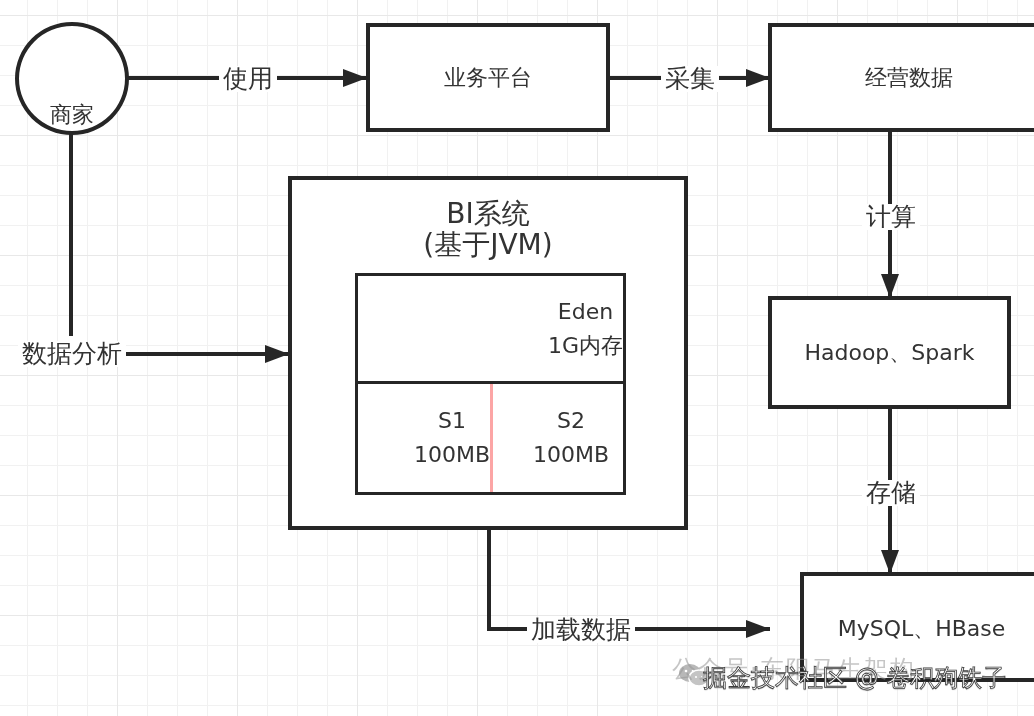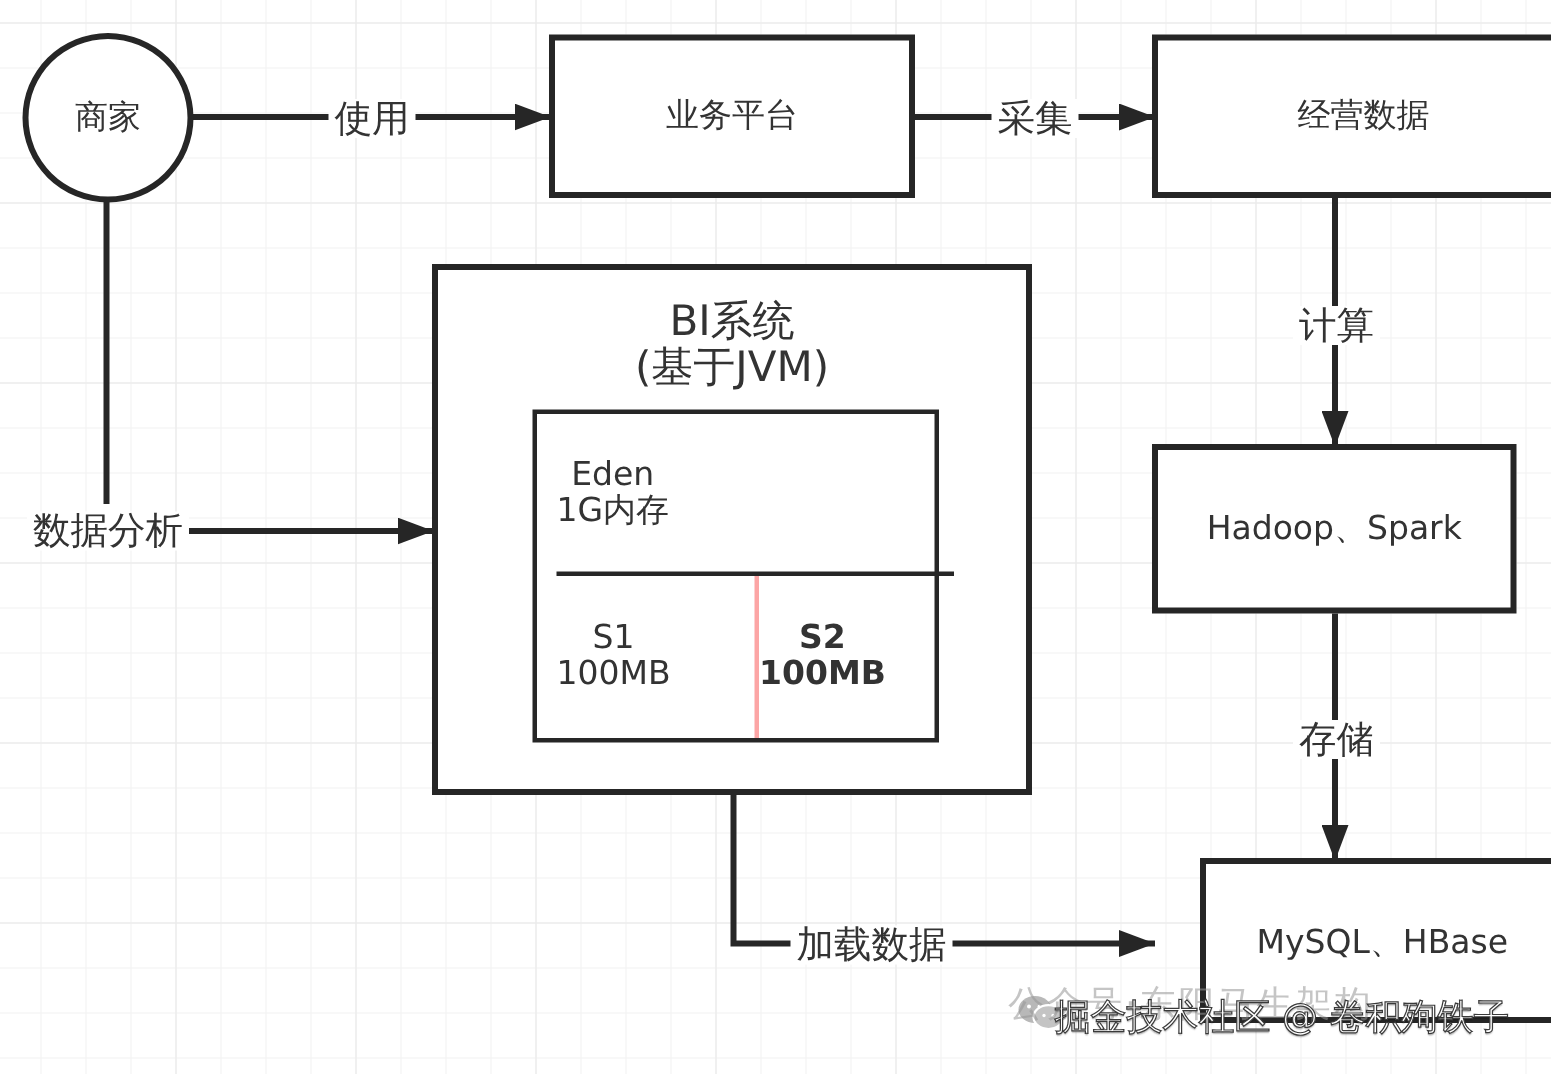--- a/index.html
+++ b/index.html
@@ -75,27 +75,26 @@
       position: absolute;
       box-sizing: border-box;
       border: 3px solid #262626;
       background: #ffffff;
     }
     .mem-cell {
       position: absolute;
       box-sizing: border-box;
       display: flex;
       align-items: center;
-      justify-content: flex-start;
+      justify-content: flex-end;
       text-align: center;
       font-size: 22px;
-      line-height: 24px;
+      line-height: 34px;
       white-space: pre-line;
       color: #333333;
-      margin-left: 13px;
     }
     .watermark {
       position: absolute;
       white-space: nowrap;
       font-size: 24px;
       line-height: 28px;
     }
     .wm-back {
       left: 672px; top: 655px;
       color: rgba(150,150,150,0.55);
@@ -143,21 +142,21 @@
   <path d="M489,528 L489,629 L770,629" stroke="#262626" stroke-width="4" fill="none" marker-end="url(#arrowbig)"></path>
 </svg>
 
 <div class="edge-label" style="left:248px; top:79px;">使用</div>
 <div class="edge-label" style="left:690px; top:79px;">采集</div>
 <div class="edge-label" style="left:891px; top:217px;">计算</div>
 <div class="edge-label" style="left:891px; top:493px;">存储</div>
 <div class="edge-label" style="left:72px; top:354px;">数据分析</div>
 <div class="edge-label" style="left:581px; top:630px;">加载数据</div>
 
-<div class="node circle" style="left:15px; top:22px; width:114px; height:113px;">
+<div class="node circle" style="left:15px; top:22px; width:114px; height:113px;align-items:flex-end;">
   <span class="node-label">商家</span>
 </div>
 
 <div class="node" style="left:366px; top:23px; width:244px; height:109px;">
   <span class="node-label">业务平台</span>
 </div>
 
 <div class="node" style="left:768px; top:23px; width:282px; height:109px;">
   <span class="node-label">经营数据</span>
 </div>
@@ -176,21 +175,21 @@
 
   <div class="mem-box" style="left:63px; top:93px; width:271px; height:222px;">
     <div class="mem-cell" style="left:0; top:0; width:265px; height:108px; border-bottom:3px solid #262626;">
       <span>Eden
 1G内存</span>
     </div>
     <div class="mem-cell" style="left:0; top:108px; width:135px; height:108px; border-right:3px solid #fca5a5;">
       <span>S1
 100MB</span>
     </div>
-    <div class="mem-cell" style="left:135px; top:108px; width:116px; height:108px;font-weight:bold;">
+    <div class="mem-cell" style="left:135px; top:108px; width:116px; height:108px;">
       <span>S2
 100MB</span>
     </div>
   </div>
 </div>
 
 <svg class="wechat-icon" viewBox="0 0 32 26">
   <ellipse cx="12" cy="11" rx="11" ry="9" fill="#b8b8b8"></ellipse>
   <ellipse cx="21" cy="16" rx="10" ry="8" fill="#c4c4c4" stroke="#ffffff" stroke-width="1.5"></ellipse>
   <circle cx="8" cy="9" r="1.3" fill="#ffffff"></circle>

